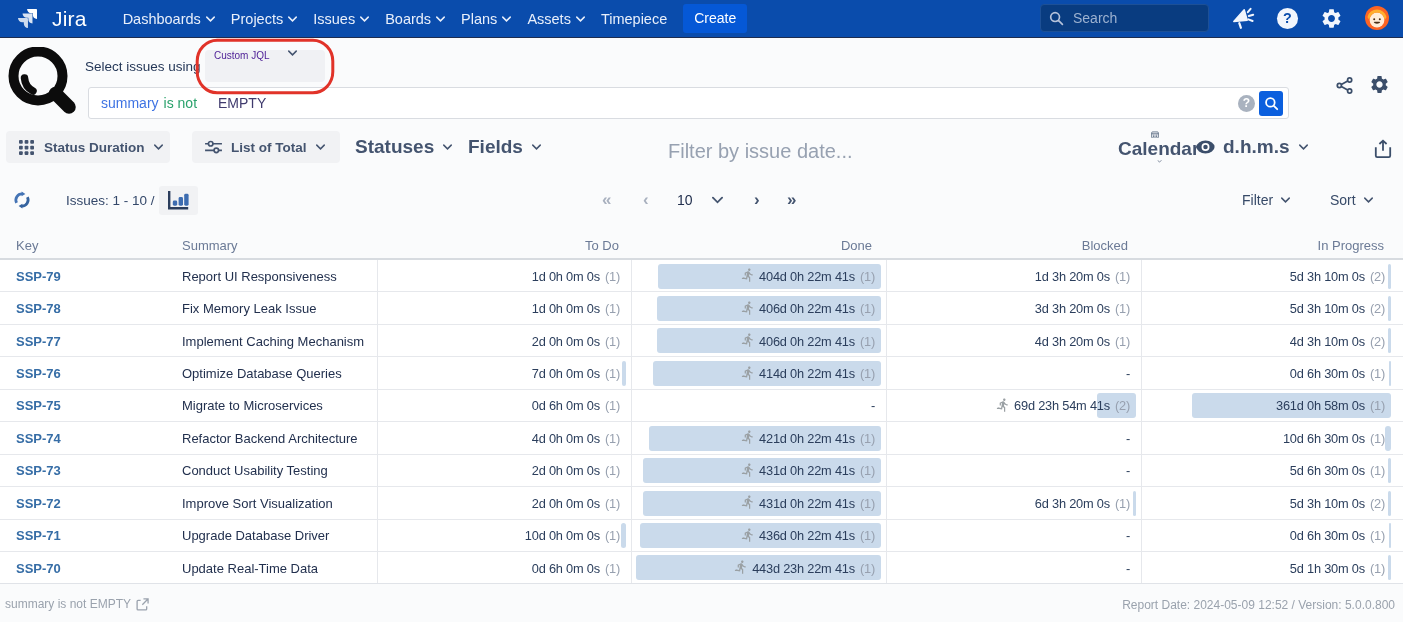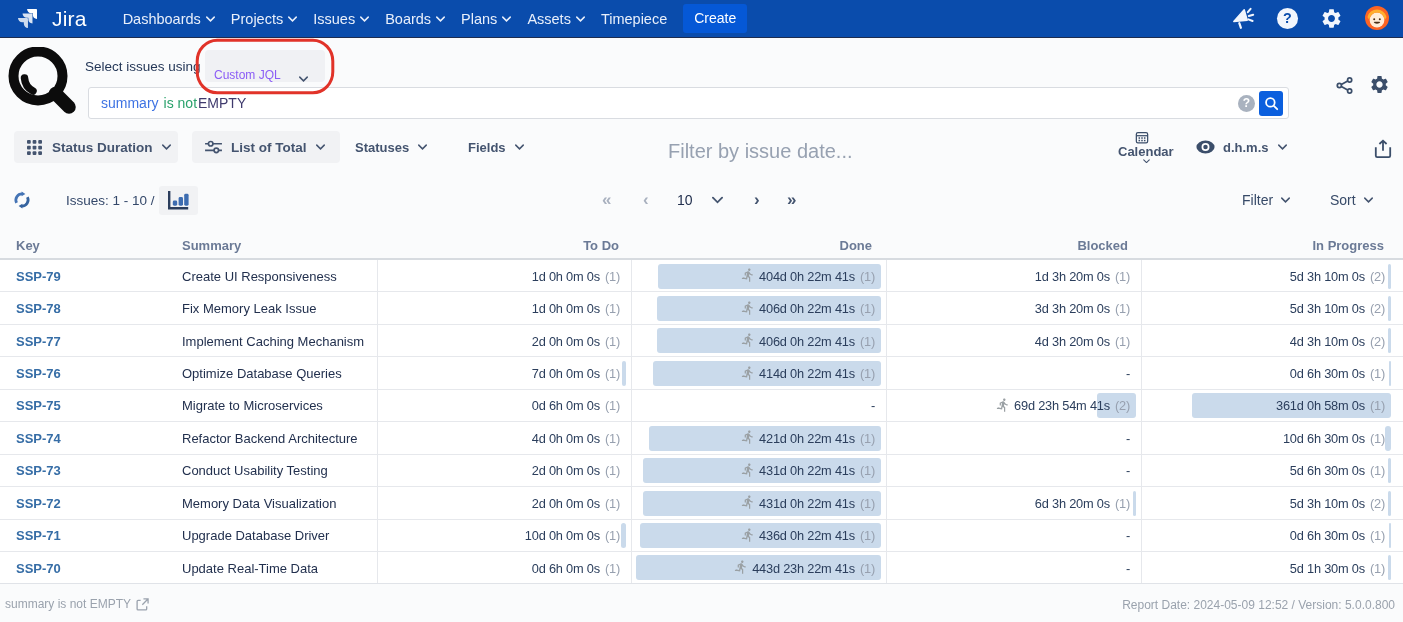--- a/index.html
+++ b/index.html
@@ -18,51 +18,51 @@
 .chev { width:9px; height:6px; display:inline-block; }
 .createbtn { background:#0558d6; color:#fff; font-size:14px; border-radius:3px; height:29px; line-height:29px; padding:0 11px; margin-left:0; }
 .navright { position:absolute; right:0; top:0; height:36px; display:flex; align-items:center; }
 .searchbox { width:169px; height:28px; background:#093c80; border:1px solid #1d5096; border-radius:4px; display:flex; align-items:center; color:#9db2d0; font-size:14px; }
 .searchbox svg { margin:0 9px 0 8px; }
 .navicon { margin-left:0; display:flex; align-items:center; justify-content:center; }
 
 
 .biglens { left:8px; top:47px; }
 .sel-label { left:85px; top:59px; font-size:13.5px; color:#253858; }
-.jqldrop { left:205px; top:49.5px; width:120px; height:32px; background:#f0f1f4; border-radius:4px; display:flex; align-items:flex-end; font-size:12px; color:#8b5cf6; }
+.jqldrop { left:205px; top:49.5px; width:120px; height:32px; background:#f0f1f4; border-radius:4px; display:flex; align-items:flex-start; font-size:10px; color:#4c1d95; }
 .jqldrop span { margin-left:9px; }
 .redring { left:195px; top:38px; z-index:5; }
 .jqlinput { left:88px; top:87px; width:1201px; height:32px; background:#fff; border:1px solid #d9dce1; border-radius:3px; display:flex; align-items:center; font-size:14px; }
 .jqlinput .tok { margin-left:12px; }
 .tok-field { color:#3e73e3; }
 .tok-op { color:#2ba26c; }
 .tok-val { color:#3f3a6d; }
 .qmark { position:absolute; right:33px; top:7px; width:17px; height:17px; border-radius:50%; background:#a9b2bf; color:#fff; font-size:12px; font-weight:bold; text-align:center; line-height:17px; }
 .searchbtn { position:absolute; right:5px; top:3px; width:24px; height:25px; border-radius:3px; background:#0b5fde; display:flex; align-items:center; justify-content:center; }
 .sharei { left:1335px; top:76px; }
 .geari { left:1369px; top:74px; }
 
 
 .tbtn { top:131px; height:32px; background:#f1f2f4; border-radius:4px; display:flex; align-items:center; font-size:13.5px; font-weight:bold; color:#44546f; }
-.ttxt { top:131px; height:32px; display:flex; align-items:center; font-size:13px; font-weight:bold; color:#44546f; }
+.ttxt { top:131px; height:32px; display:flex; align-items:center; font-size:19px; font-weight:bold; color:#44546f; }
 .tbtn .chev, .ttxt .chev { margin-left:9px; }
 .fdate { left:668px; top:140px; font-size:20px; color:#97a1b1; }
 
 
 .prow { top:187px; height:26px; display:flex; align-items:center; }
 .issuecount { font-size:13.5px; color:#34486a;margin-left:24px; }
 .chartbtn { left:159px; top:186px; width:39px; height:29px; background:#f1f2f4; border-radius:3px; display:flex; align-items:center; justify-content:center; }
 .pgnav { font-size:14px; font-weight:bold; }
 .pg-dis { color:#a9b1bf; }
 .pg-en { color:#44546f; }
 .fsort { font-size:14px; color:#374a68; display:flex; align-items:center; }
 
 
 .tbl { position:absolute; left:0; top:229px; width:1403px; }
-.thead { position:relative; height:31px; border-bottom:2px solid #d7dbe0; font-size:13px; font-weight:bold; color:#57braces; }
+.thead { position:relative; height:31px; border-bottom:2px solid #d7dbe0; font-size:13px; font-weight:normal; color:#57braces; }
 .thead div { position:absolute; top:9px; color:#6b7a96; }
 .trow { position:relative; height:32.44px; border-bottom:1px solid #e6e8ec; background:#fff; }
 .ckey { position:absolute; left:16px; top:50%; transform:translateY(-50%); font-size:13px; font-weight:bold; color:#366da6; }
 .csum { position:absolute; left:182px; top:50%; transform:translateY(-50%); font-size:13px; color:#22304e; }
 .cdur { position:absolute; top:0; height:100%; border-left:1px solid #e6e8ec; }
 .c1 { left:377px; width:254px; }
 .c2 { left:631px; width:255px; }
 .c3 { left:886px; width:255px; }
 .c4 { left:1141px; width:255px; }
 .bar { position:absolute; right:5px; top:3.5px; height:25px; background:#cadaeb; border-radius:3px; }
@@ -105,20 +105,27 @@
     <div class="mitem">Plans<svg class="chev" viewBox="0 0 12 8">
           <path d="M1 1.5l5 5 5-5" stroke="#e8effb" stroke-width="2" fill="none" stroke-linecap="round"></path>
         </svg></div>
     <div class="mitem">Assets<svg class="chev" viewBox="0 0 12 8">
           <path d="M1 1.5l5 5 5-5" stroke="#e8effb" stroke-width="2" fill="none" stroke-linecap="round"></path>
         </svg></div>
     <div class="mitem">Timepiece</div>
     <div class="createbtn">Create</div>
   </div>
   <div class="navright">
+    <div class="searchbox">
+      <svg width="15" height="15" viewBox="0 0 16 16">
+          <circle cx="6.5" cy="6.5" r="4.7" stroke="#b5c2da" stroke-width="1.8" fill="none"></circle>
+          <path d="M10.3 10.3l4 4" stroke="#b5c2da" stroke-width="1.8" stroke-linecap="round"></path>
+        </svg>
+      Search
+    </div>
     <div class="navicon" style="margin-left:22px">
         <svg width="24" height="24" viewBox="0 0 24 24" fill="#f2f6fd">
           <path d="M2.8 15.5 L13.2 3.8 L16.2 14.2 Z" stroke="#f2f6fd" stroke-width="1.5" stroke-linejoin="round"></path>
           <path d="M8.3 17.2l1.6 4.6" stroke="#f2f6fd" stroke-width="2.2" stroke-linecap="round" fill="none"></path>
           <path d="M16.8 6.2l2.8-3.4" stroke="#f2f6fd" stroke-width="2" stroke-linecap="round" fill="none"></path>
           <path d="M17.8 10l4.4-1.2" stroke="#f2f6fd" stroke-width="2" stroke-linecap="round" fill="none"></path>
           <path d="M17.4 13.4l4.2 1.6" stroke="#f2f6fd" stroke-width="2" stroke-linecap="round" fill="none"></path>
         </svg>
       </div>
     <div class="navicon" style="margin-left:21px">
@@ -157,40 +164,40 @@
     <svg class="chev" style="margin-left:18px" viewBox="0 0 12 8">
       <path d="M1 1.5l5 5 5-5" stroke="#44546f" stroke-width="2" fill="none" stroke-linecap="round"></path>
     </svg>
   </div>
 <svg class="abs redring" width="140" height="57" viewBox="0 0 140 57">
     <rect x="2.2" y="2.2" width="135.6" height="52.6" rx="20" ry="21" fill="none" stroke="#e13329" stroke-width="3"></rect>
   </svg>
 <div class="abs jqlinput">
   <span class="tok tok-field">summary</span>
     <span class="tok tok-op" style="margin-left:5px">is not</span>
-    <span class="tok tok-val" style="margin-left:1px">EMPTY</span>
+    <span class="tok tok-val" style="margin-left:21px">EMPTY</span>
   <div class="qmark">?</div>
   <div class="searchbtn">
       <svg width="15" height="15" viewBox="0 0 16 16">
         <circle cx="6.8" cy="6.8" r="4.6" stroke="#fff" stroke-width="1.9" fill="none"></circle>
         <path d="M10.5 10.5l3.6 3.6" stroke="#fff" stroke-width="1.9" stroke-linecap="round"></path>
       </svg>
     </div>
 </div>
 <svg class="abs sharei" width="19" height="19" viewBox="0 0 24 24" fill="none" stroke="#3b4e6a" stroke-width="2.2">
     <circle cx="18.5" cy="5" r="2.6"></circle>
     <circle cx="5.5" cy="12" r="2.6"></circle>
     <circle cx="18.5" cy="19" r="2.6"></circle>
     <path d="M8 10.7l8-4.4M8 13.3l8 4.4"></path>
   </svg>
 <svg class="abs geari" width="21" height="21" viewBox="0 0 24 24" fill="#3b4e6a">
     <path d="M19.14 12.94c.04-.3.06-.61.06-.94 0-.32-.02-.64-.07-.94l2.03-1.58c.18-.14.23-.41.12-.61l-1.92-3.32c-.12-.22-.37-.29-.59-.22l-2.39.96c-.5-.38-1.03-.7-1.62-.94l-.36-2.54c-.04-.24-.24-.41-.48-.41h-3.84c-.24 0-.43.17-.47.41l-.36 2.54c-.59.24-1.13.57-1.62.94l-2.39-.96c-.22-.08-.47 0-.59.22L2.74 8.87c-.12.21-.08.47.12.61l2.03 1.58c-.05.3-.09.63-.09.94s.02.64.07.94l-2.03 1.58c-.18.14-.23.41-.12.61l1.92 3.32c.12.22.37.29.59.22l2.39-.96c.5.38 1.03.7 1.62.94l.36 2.54c.05.24.24.41.48.41h3.84c.24 0 .44-.17.47-.41l.36-2.54c.59-.24 1.13-.56 1.62-.94l2.39.96c.22.08.47 0 .59-.22l1.92-3.32c.12-.22.07-.47-.12-.61l-2.01-1.58zM12 15.6c-1.98 0-3.6-1.62-3.6-3.6s1.62-3.6 3.6-3.6 3.6 1.62 3.6 3.6-1.62 3.6-3.6 3.6z"></path>
   </svg>
 
-<div class="abs tbtn" style="left:14px; width:164px;">
+<div class="abs tbtn" style="left:6px; width:164px;">
   <svg style="margin-left:13px" width="15" height="15" viewBox="0 0 16 16" fill="#44546f">
       <rect x="0" y="0" width="4" height="4" rx="1"></rect>
       <rect x="6" y="0" width="4" height="4" rx="1"></rect>
       <rect x="12" y="0" width="4" height="4" rx="1"></rect>
       <rect x="0" y="6" width="4" height="4" rx="1"></rect>
       <rect x="6" y="6" width="4" height="4" rx="1"></rect>
       <rect x="12" y="6" width="4" height="4" rx="1"></rect>
       <rect x="0" y="12" width="4" height="4" rx="1"></rect>
       <rect x="6" y="12" width="4" height="4" rx="1"></rect>
       <rect x="12" y="12" width="4" height="4" rx="1"></rect>
@@ -285,21 +292,21 @@
   <div class="thead">
     <div style="left:16px">Key</div>
     <div style="left:182px">Summary</div>
     <div style="right:784px">To Do</div>
     <div style="right:531px">Done</div>
     <div style="right:275px">Blocked</div>
     <div style="right:19px">In Progress</div>
   </div>
 <div class="trow">
       <div class="ckey">SSP-79</div>
-      <div class="csum">Create UI Responsiveness</div>
+      <div class="csum">Report UI Responsiveness</div>
       <div class="cdur c1">
         <div class="dtxt">1d 0h 0m 0s<span class="cnt">(1)</span></div>
       </div>
       <div class="cdur c2">
         <div class="bar" style="width:222.9px"></div>
         <div class="dtxt"><svg class="runner" width="16" height="15" viewBox="0 0 26 24" fill="#9aa0a4">
             <path d="M1.5 16.5h4.2v1.8H1.5z"></path>
             <path d="M13.49 5.48c1.1 0 2-.9 2-2s-.9-2-2-2-2 .9-2 2 .9 2 2 2zm-3.6 13.9l1-4.4 2.1 2v6h2v-7.5l-2.1-2 .6-3c1.3 1.5 3.3 2.5 5.5 2.5v-2c-1.9 0-3.5-1-4.3-2.4l-1-1.6c-.4-.6-1-1-1.7-1-.3 0-.5.1-.8.1l-5.2 2.2v4.7h2v-3.4l1.8-.7-1.6 8.1-4.9-1-.4 2 7 1.4z"></path>
           </svg>404d 0h 22m 41s<span class="cnt">(1)</span></div>
       </div>
@@ -433,21 +440,21 @@
       <div class="cdur c3">
         <div class="dtxt">-</div>
       </div>
       <div class="cdur c4">
         <div class="bar" style="width:2.9px"></div>
         <div class="dtxt">5d 6h 30m 0s<span class="cnt">(1)</span></div>
       </div>
     </div>
     <div class="trow">
       <div class="ckey">SSP-72</div>
-      <div class="csum">Memory Data Visualization</div>
+      <div class="csum">Improve Sort Visualization</div>
       <div class="cdur c1">
         <div class="dtxt">2d 0h 0m 0s<span class="cnt">(1)</span></div>
       </div>
       <div class="cdur c2">
         <div class="bar" style="width:237.9px"></div>
         <div class="dtxt"><svg class="runner" width="16" height="15" viewBox="0 0 26 24" fill="#9aa0a4">
             <path d="M1.5 16.5h4.2v1.8H1.5z"></path>
             <path d="M13.49 5.48c1.1 0 2-.9 2-2s-.9-2-2-2-2 .9-2 2 .9 2 2 2zm-3.6 13.9l1-4.4 2.1 2v6h2v-7.5l-2.1-2 .6-3c1.3 1.5 3.3 2.5 5.5 2.5v-2c-1.9 0-3.5-1-4.3-2.4l-1-1.6c-.4-.6-1-1-1.7-1-.3 0-.5.1-.8.1l-5.2 2.2v4.7h2v-3.4l1.8-.7-1.6 8.1-4.9-1-.4 2 7 1.4z"></path>
           </svg>431d 0h 22m 41s<span class="cnt">(1)</span></div>
       </div>

